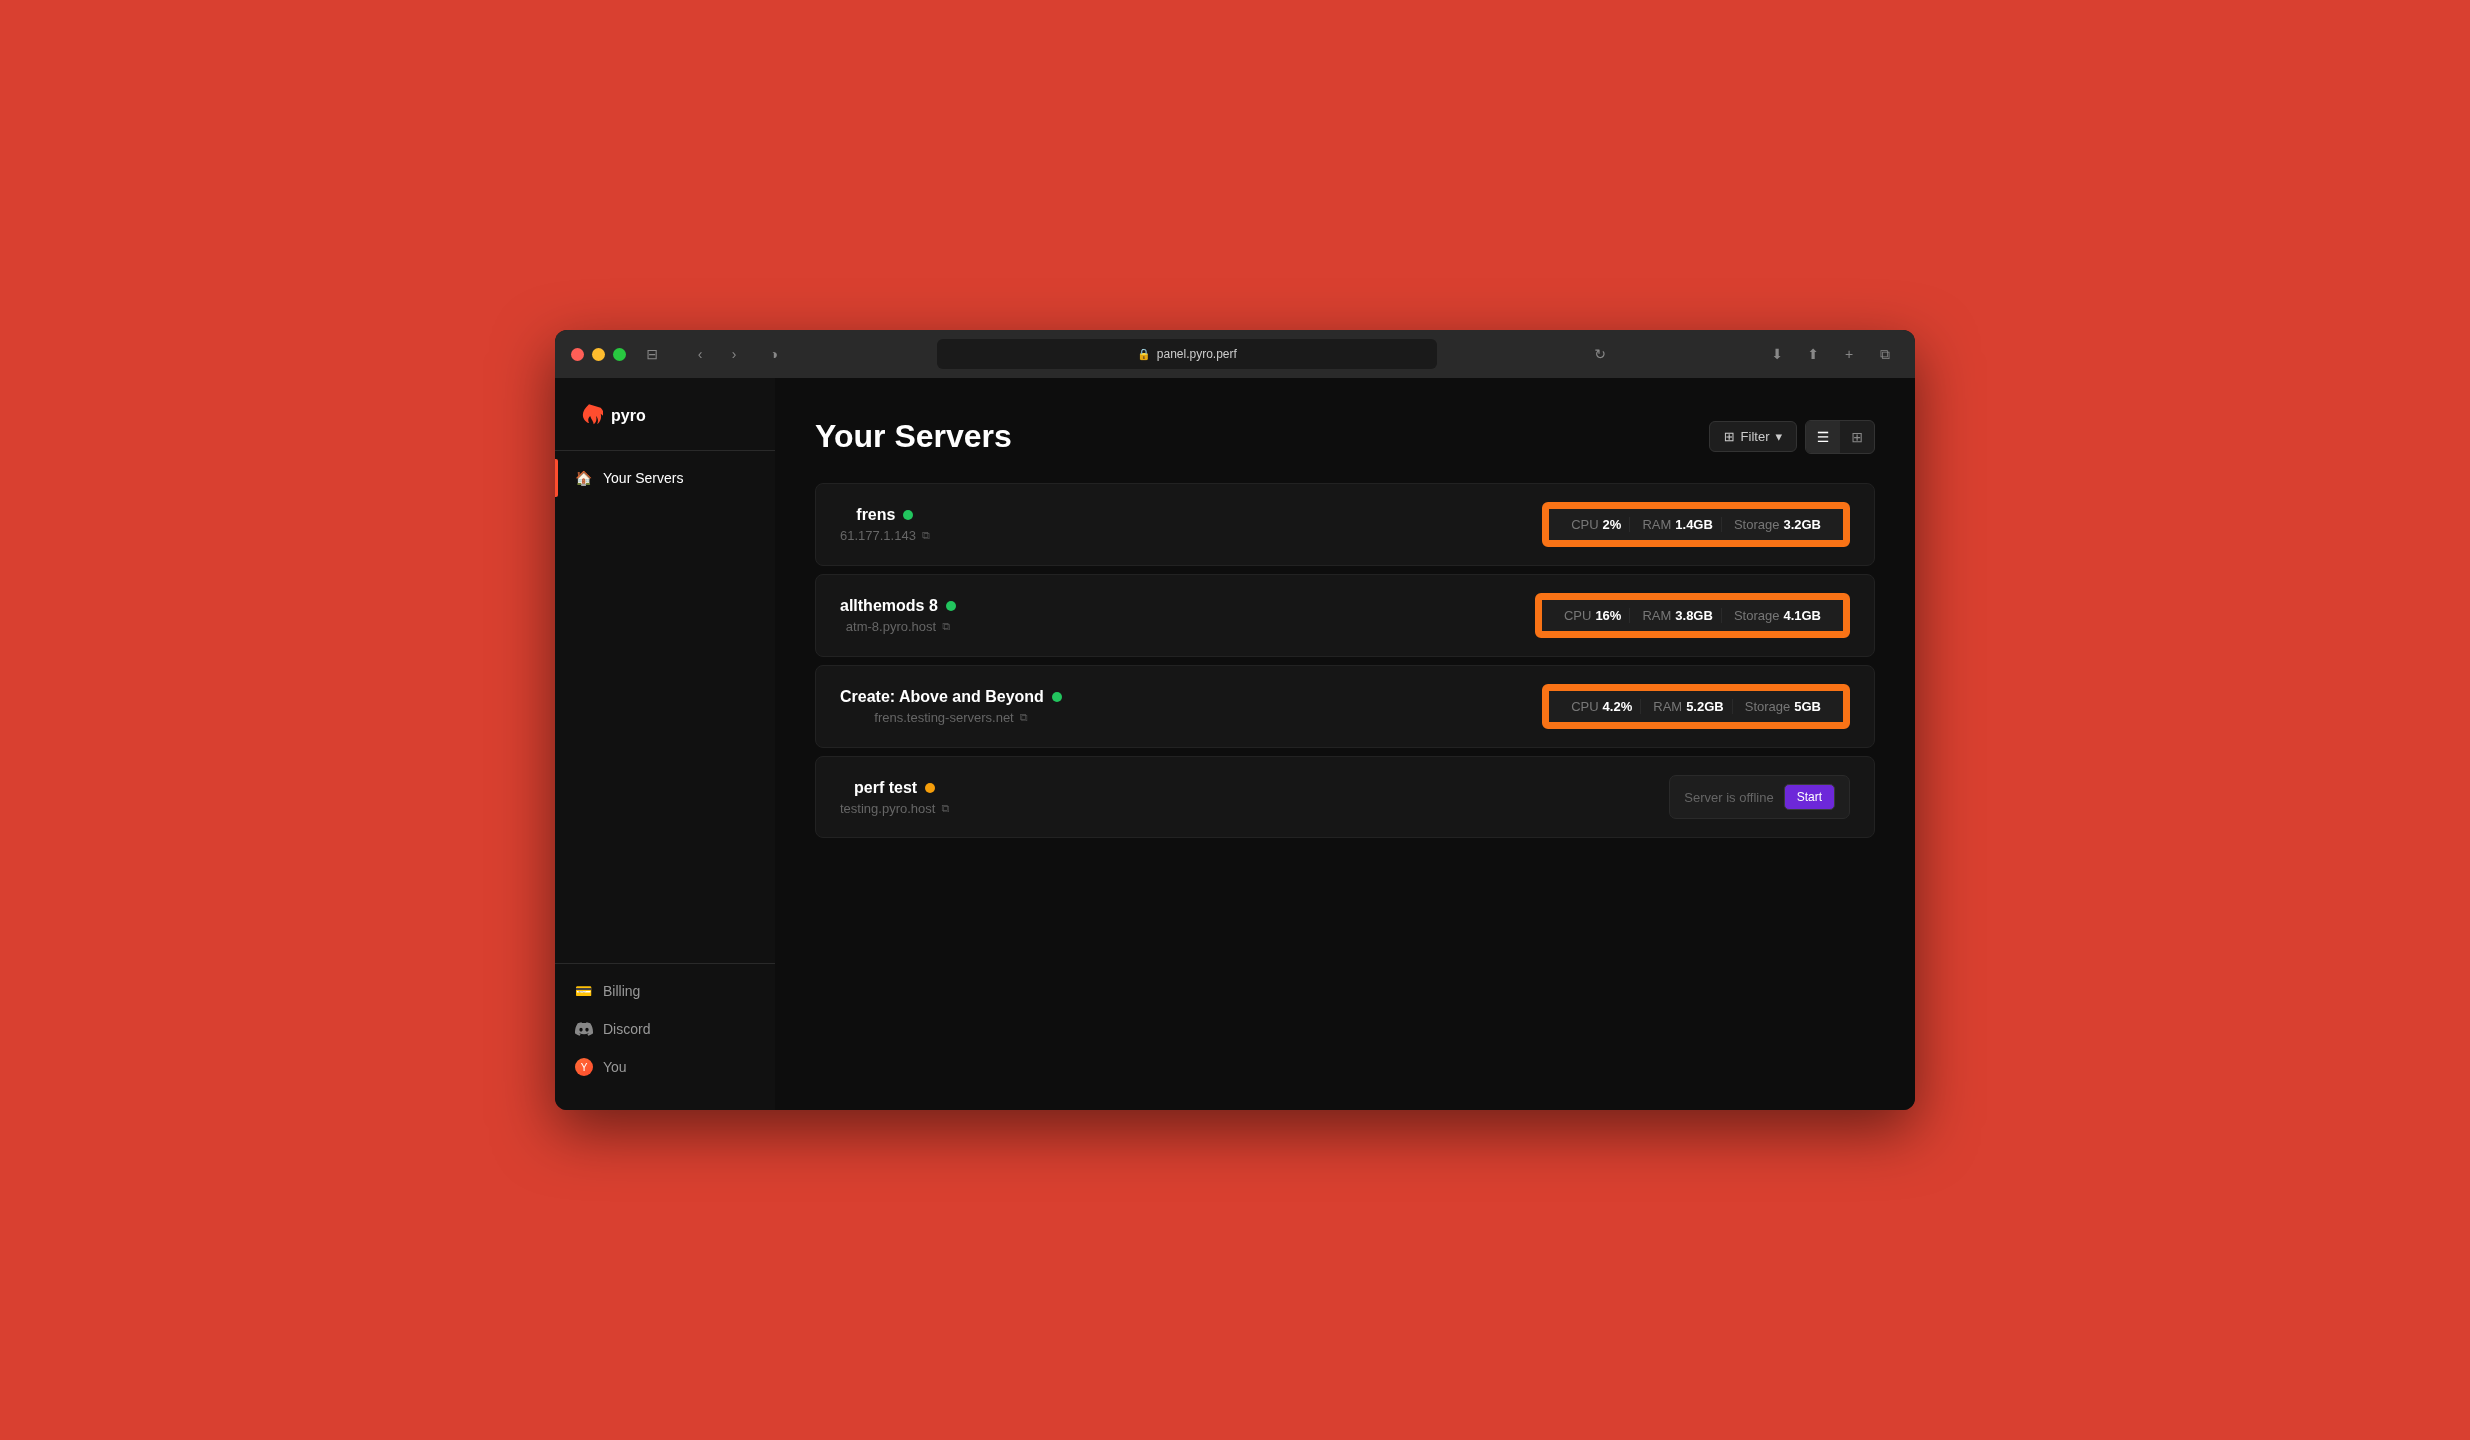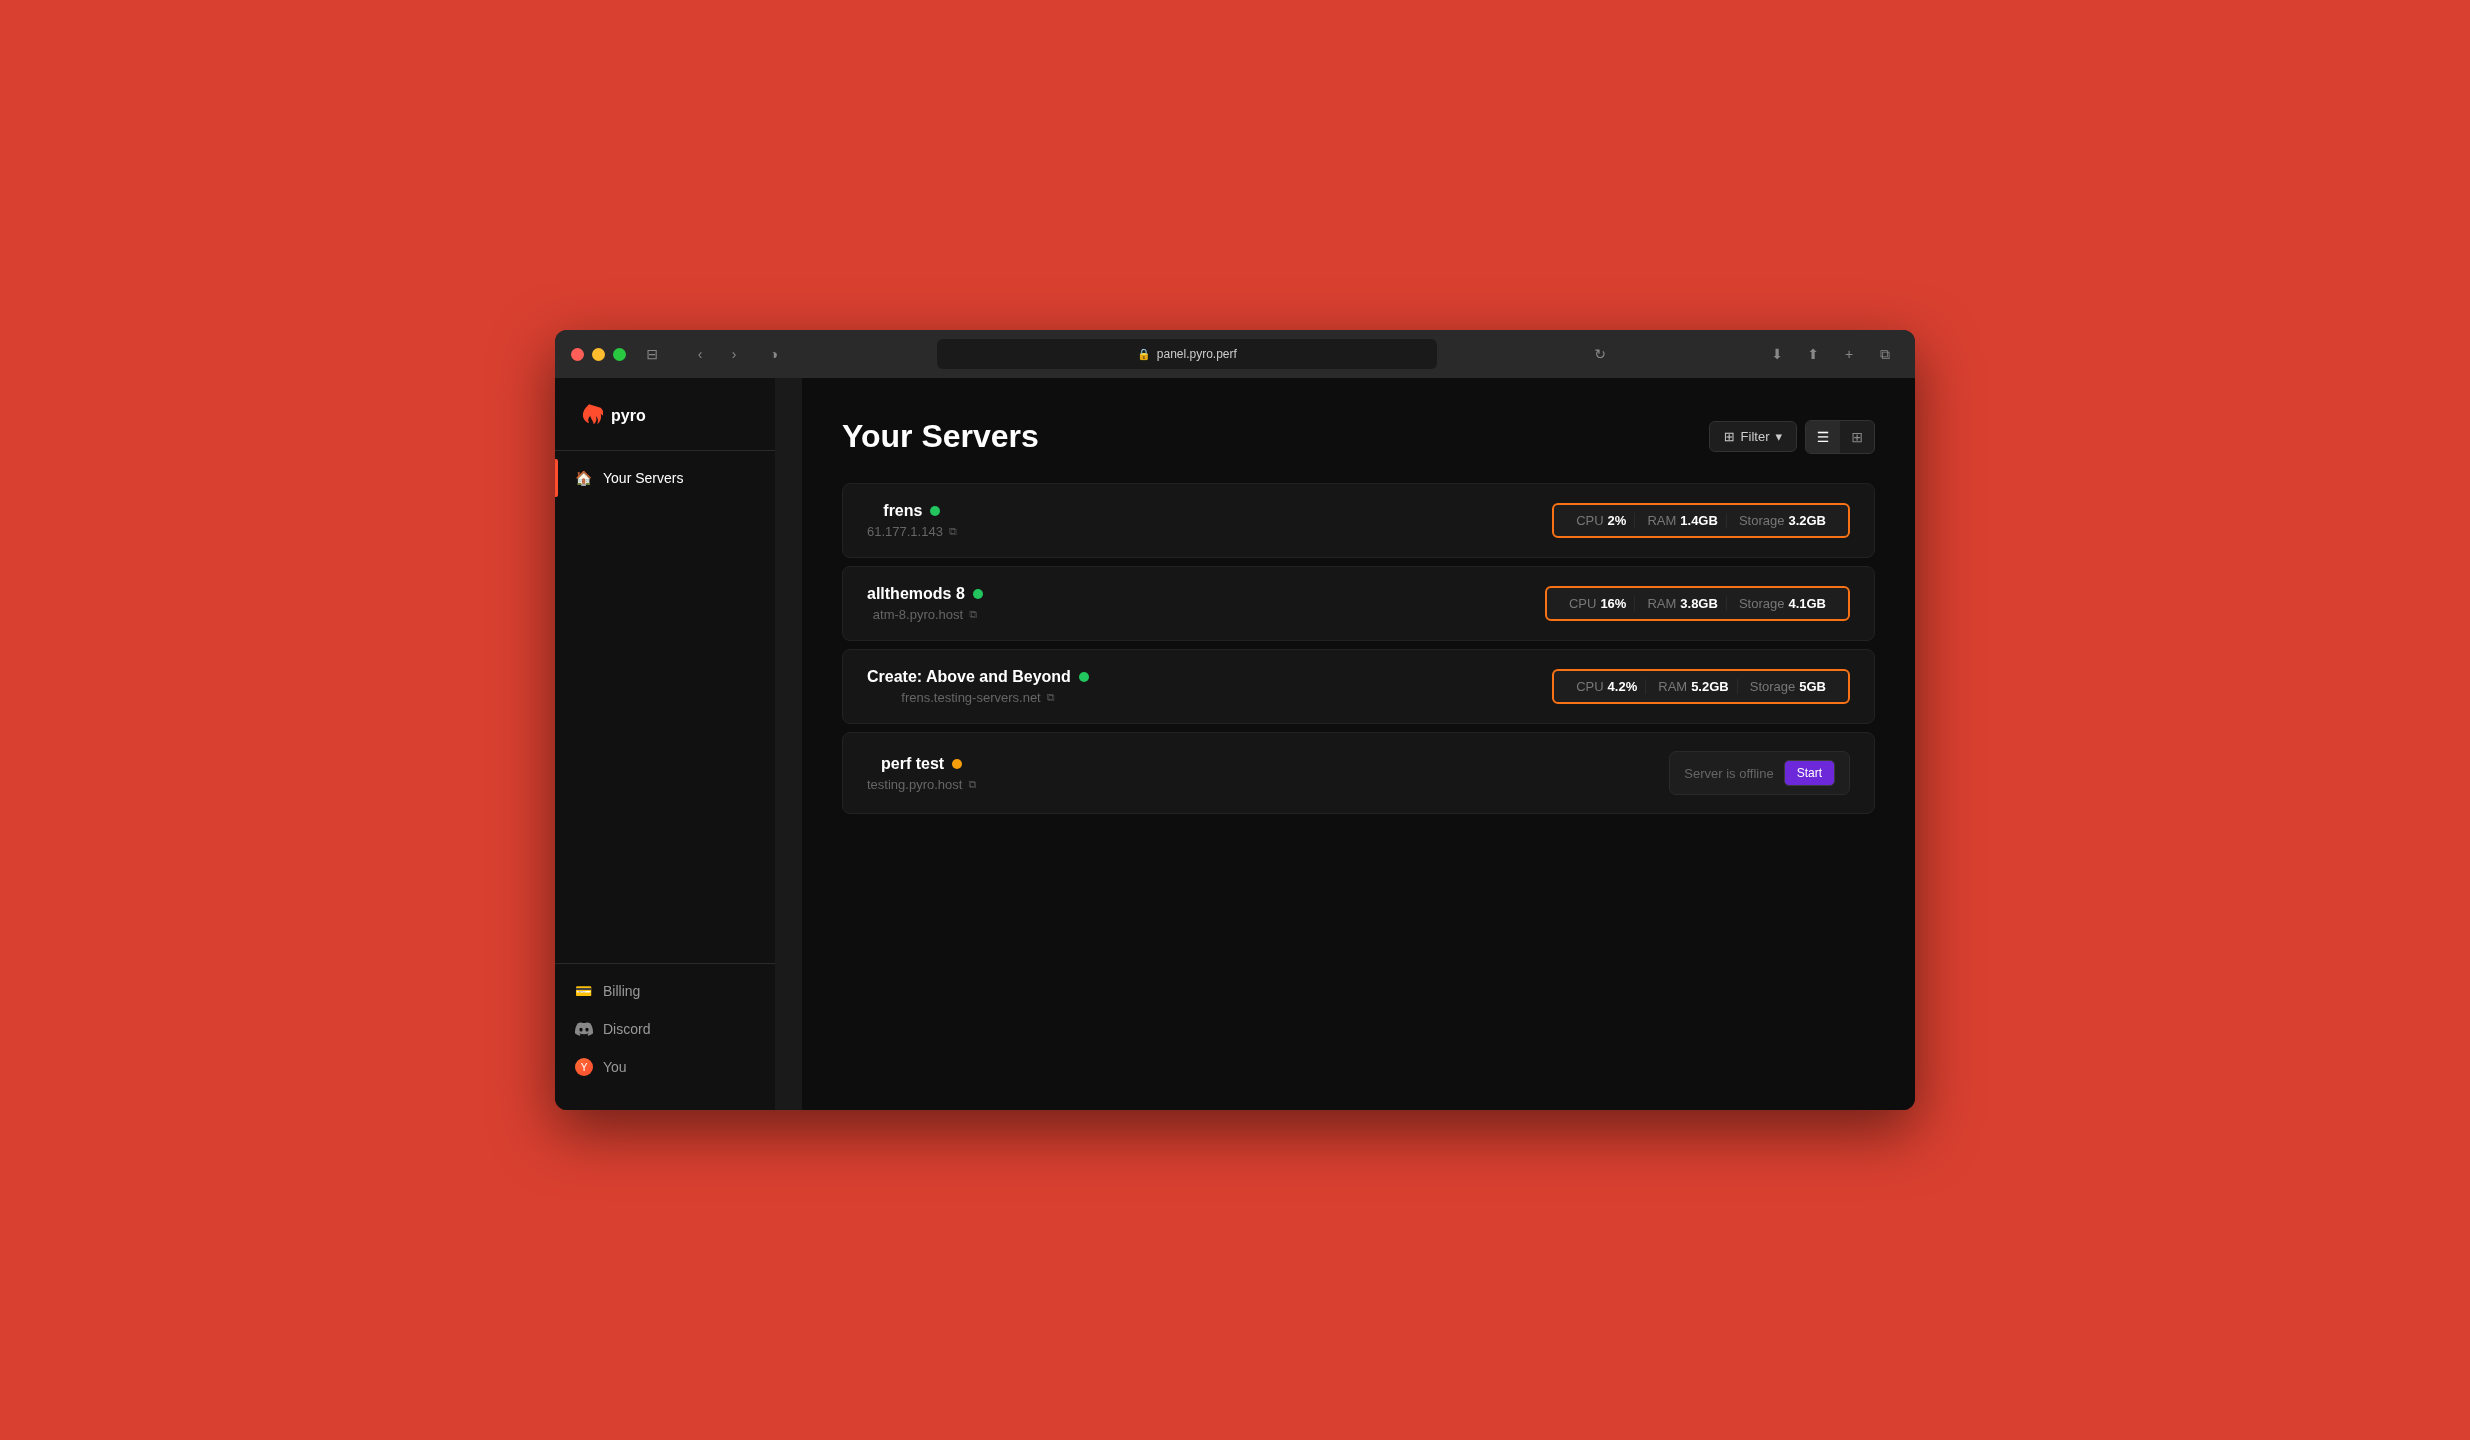--- a/index.html
+++ b/index.html
@@ -106,21 +106,20 @@
       align-items: center;
       justify-content: center;
       border-radius: 4px;
       font-size: 14px;
     }
 
     .app-container {
       display: flex;
       flex: 1;
       overflow: hidden;
-      gap: 27px;
     }
 
     .sidebar {
       width: 220px;
       background: #111111;
       display: flex;
       flex-direction: column;
       padding: 16px 0;
       flex-shrink: 0;
     }
@@ -326,21 +325,21 @@
       color: #555;
       font-size: 11px;
       cursor: pointer;
     }
 
     .server-stats {
       display: flex;
       align-items: center;
       gap: 4px;
       background: #1e1e1e;
-      border: 2px solid #f97316;
+      border: 7px solid #f97316;
       border-radius: 6px;
       padding: 8px 14px;
     }
 
     .stat-item {
       display: flex;
       align-items: center;
       gap: 4px;
       padding: 0 8px;
     }

